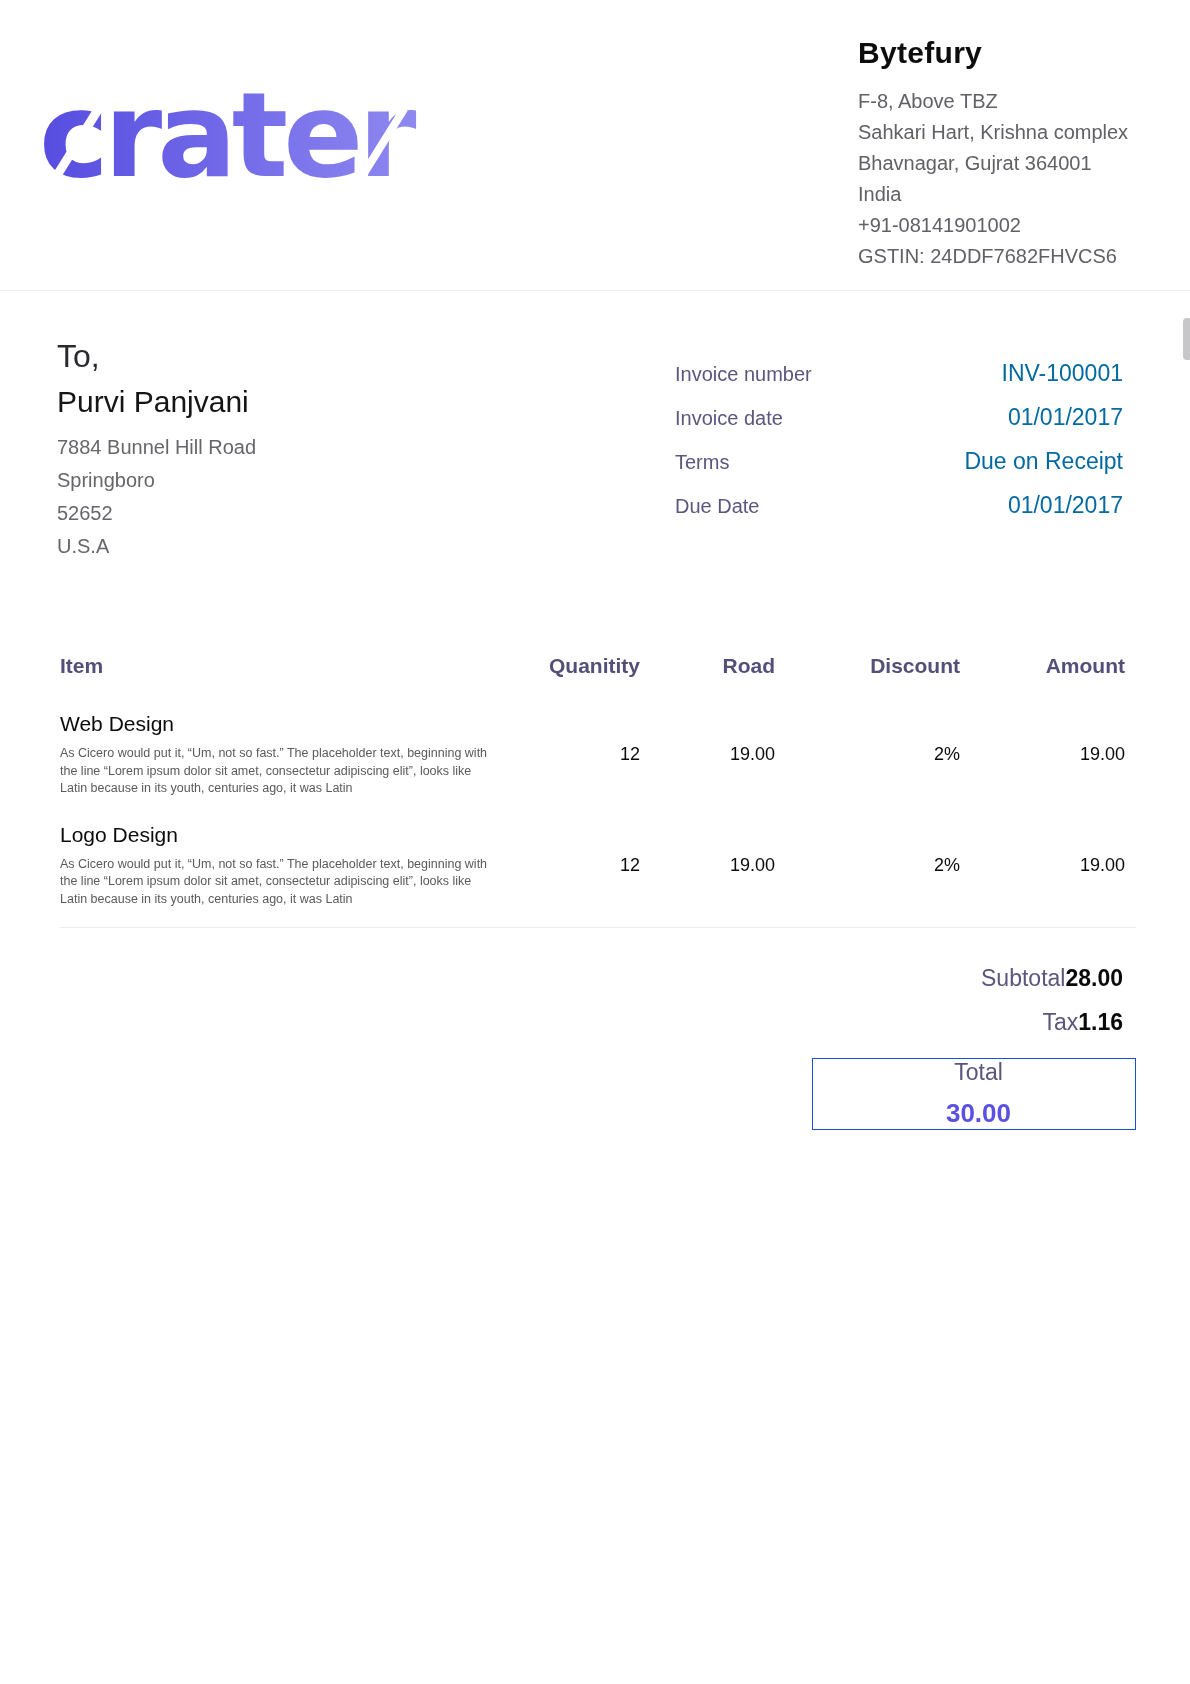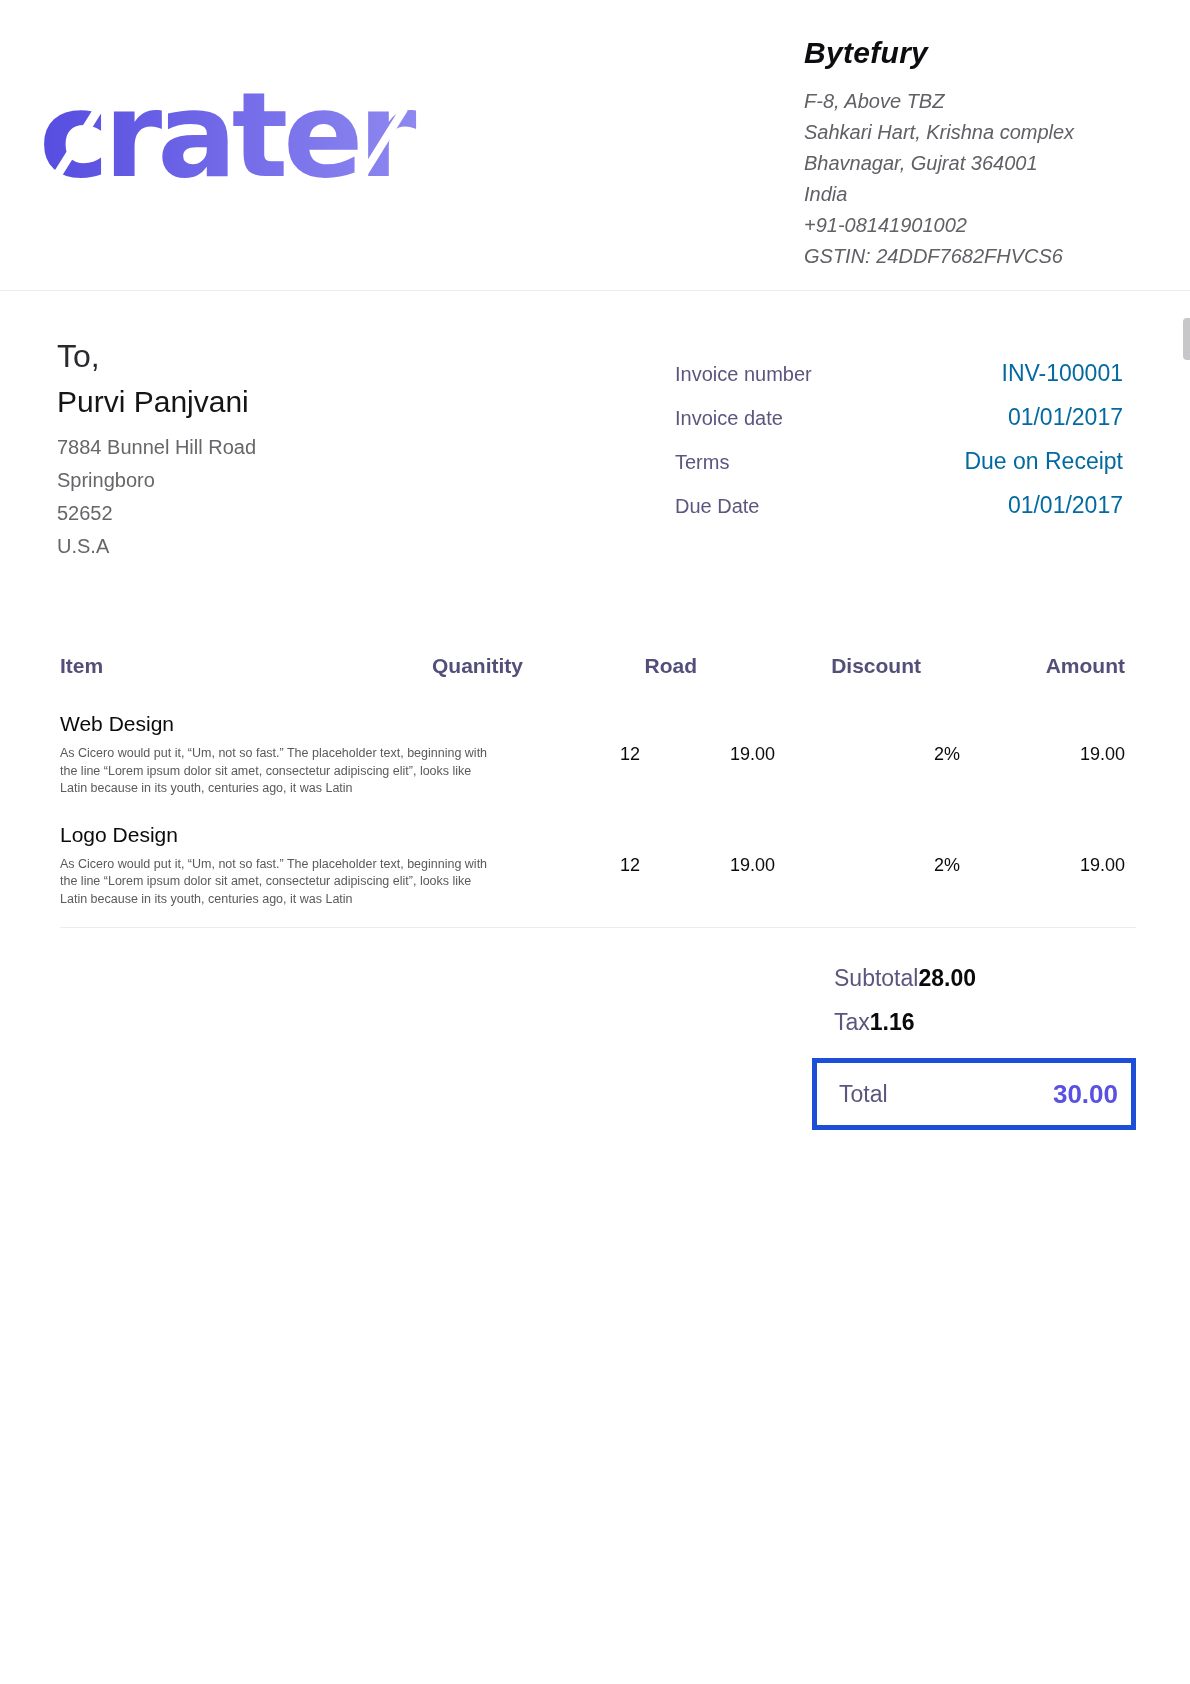--- a/index.html
+++ b/index.html
@@ -8,56 +8,56 @@
 
   
   .edge-top  { position:absolute; left:0; top:0; width:1190px; height:9px; background:#efeff0; }
   .edge-left { position:absolute; left:0; top:0; width:9px; height:290px; background:#f2f2f3; }
   .scrollbar-thumb { position:absolute; right:0; top:318px; width:7px; height:42px;
                      background:#c7c7c9; border-radius:4px 0 0 4px; }
 
   
   .hdr { position:absolute; left:0; top:0; width:1190px; height:291px; border-bottom:1px solid #ececee; background:#fff; }
   .logo-wrap { position:absolute; left:43px; top:84px; }
-  .company { position:absolute; left:804px; top:36px;font-style:italic; }
+  .company { position:absolute; left:858px; top:36px; }
   .company-name { font-size:30px; font-weight:bold; color:#0d0d0f; letter-spacing:.3px; }
   .company-addr { margin-top:16px; font-size:20px; line-height:31px; color:#606066; }
 
   
   .billto { position:absolute; left:57px; top:338px; }
   .bt-label { font-size:32px; color:#2a2a2e; }
   .bt-name  { font-size:30px; color:#151517; margin-top:10px; }
   .bt-addr  { margin-top:12px; font-size:20px; line-height:33px; color:#66666b; }
 
   
   .meta { position:absolute; left:675px; top:360px; width:448px; }
   .meta-row { display:flex; justify-content:space-between; align-items:baseline; height:27px; margin-bottom:17px; }
   .meta-label { font-size:20px; color:#5a567e; }
   .meta-value { font-size:23px; color:#0369a1; }
 
   
   .items { position:absolute; left:60px; top:654px; width:1065px; }
   .trow { display:grid; grid-template-columns:1fr 120px 135px 185px 165px; align-items:center; }
-  .thead { margin-bottom:34px;gap:39px; }
+  .thead { margin-bottom:34px; }
   .thead .c { font-size:21px; font-weight:bold; color:#534f78; }
   .c.num { text-align:right; }
   .item-row { margin-bottom:25px; }
   .item-row .c.num { font-size:18px; color:#0b0b0c; }
   .iname { font-size:21px; color:#0b0b0c; }
   .idesc { margin-top:9px; font-size:12.5px; line-height:17.5px; color:#5a5a5a; max-width:440px; }
 
   .table-divider { position:absolute; left:60px; top:927px; width:1076px; height:1px; background:#ededee; }
 
   
   .totals { position:absolute; left:812px; top:956px; width:324px; }
-  .tot-row { display:flex; justify-content:flex-start; align-items:center; height:44px; padding:0 13px 0 22px; }
+  .tot-row { display:flex; justify-content:flex-end; align-items:center; height:44px; padding:0 13px 0 22px; }
   .tot-label { font-size:23px; color:#5a567e; }
   .tot-value { font-size:23px; font-weight:600; color:#0a0a0c; }
-  .total-box { margin-top:14px; height:72px; border:5px solid #1d4ed8; background:#fff;
-               display:flex; justify-content:space-between; align-items:center; padding:0 13px 0 22px; }
+  .total-box { margin-top:14px; height:72px; border:1px solid #1d4ed8; background:#fff;
+               display:flex; justify-content:space-between; align-items:center; padding:0 13px 0 22px;flex-direction:column; }
   .total-label { font-size:23px; color:#5a567e; }
   .total-value { font-size:26px; font-weight:bold; color:#5a50e2; }
 </style>
 </head>
 <body>
 
 <div class="page">
 
   <div class="edge-top"></div>
   <div class="edge-left"></div>

